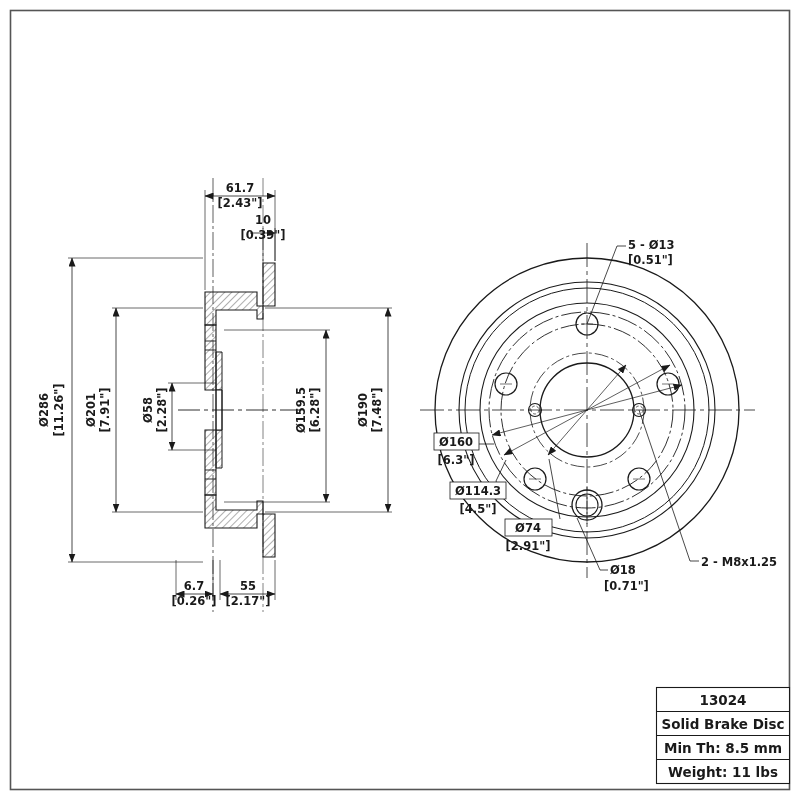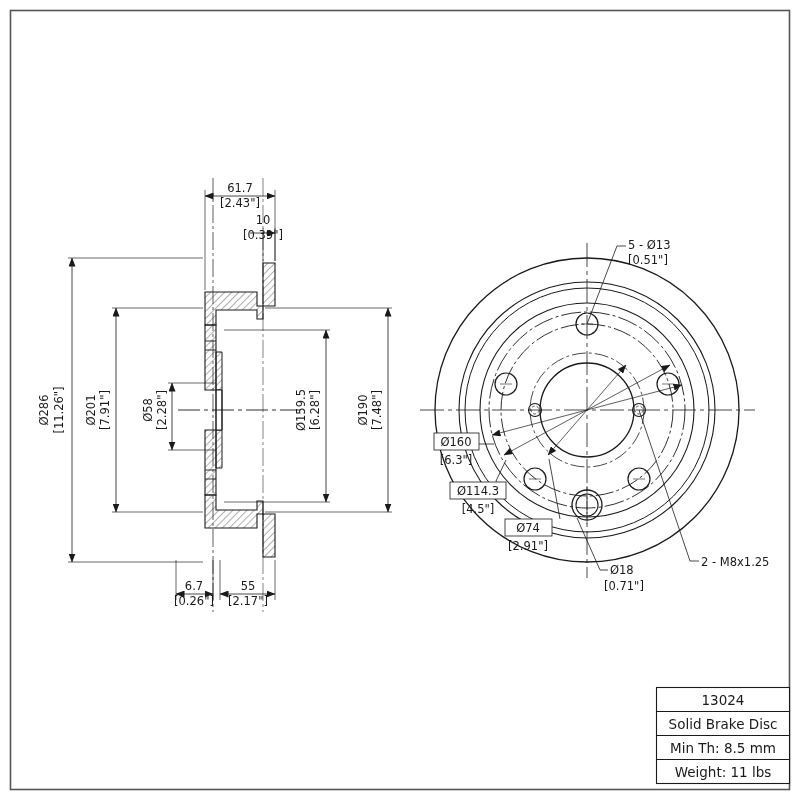--- a/index.html
+++ b/index.html
@@ -7,20 +7,21 @@
     padding: 0;
     background: #ffffff;
   }
   #sheet {
     position: relative;
     width: 800px;
     height: 800px;
     background: #ffffff;
     font-family: "DejaVu Sans", sans-serif;
     overflow: hidden;
+    font-weight: bold;
   }
   svg { display: block; }
   .dim-text {
     font-family: "DejaVu Sans", sans-serif;
     font-size: 11.5px;
     fill: #1a1a1a;
   }
   .tb-text {
     font-family: "DejaVu Sans", sans-serif;
     font-size: 13.5px;

